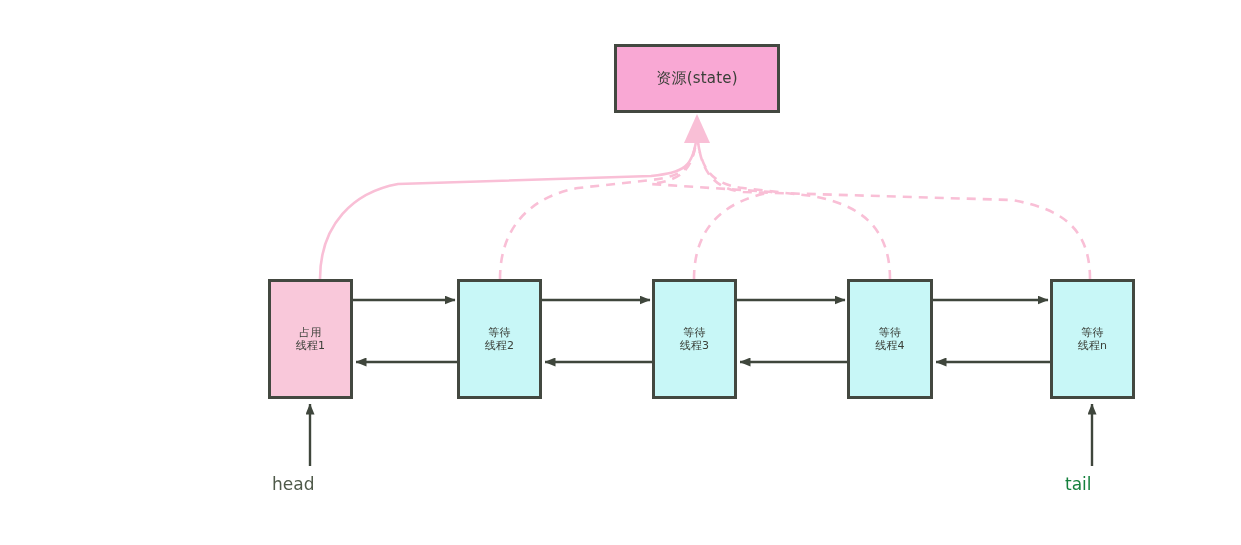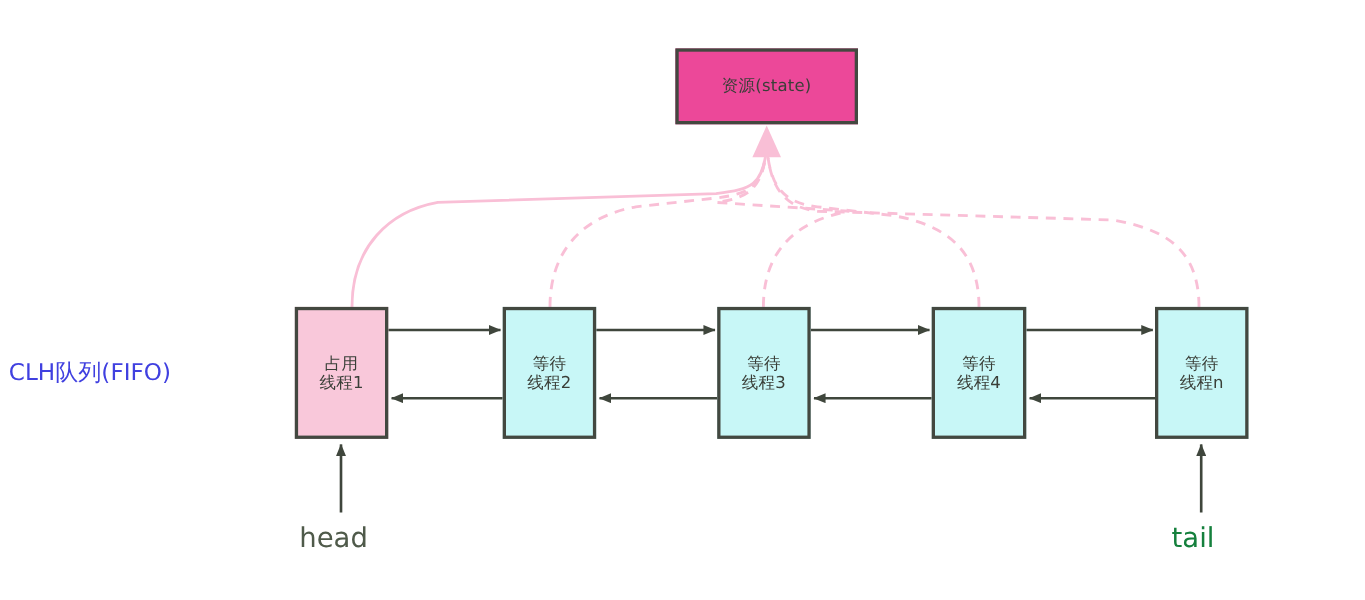--- a/index.html
+++ b/index.html
@@ -29,39 +29,39 @@
   }
   .node {
     position: absolute;
     box-sizing: border-box;
     border: 3px solid #434840;
     display: flex;
     flex-direction: column;
     align-items: center;
     justify-content: center;
     color: #3a3f38;
-    font-size: 15px;
+    font-size: 11px;
     line-height: 1.22;
     letter-spacing: 0.2px;
     text-align: center;
   }
   .node .ln { display: block; white-space: nowrap; }
   .resource-node {
     font-size: 15px;
   }
   .queue-label {
     position: absolute;
     color: #4040e0;
     font-size: 21px;
     white-space: nowrap;
   }
   .pointer-label {
     position: absolute;
     color: #4f5a4a;
-    font-size: 25px;
+    font-size: 17px;
     white-space: nowrap;
   }
 </style>
 </head>
 <body>
 
 <div id="stage">
 
   <svg id="wires" viewBox="0 0 1241 545">
     <defs>
@@ -90,21 +90,21 @@
         <line x1="933" y1="300" x2="1048" y2="300" stroke="#3f463c" stroke-width="2.4" marker-end="url(#arrowDark)"></line>
         <line x1="1050" y1="362" x2="936" y2="362" stroke="#3f463c" stroke-width="2.4" marker-end="url(#arrowDark)"></line>
       </g>
     <g id="pointer-arrows">
         <line x1="310" y1="466" x2="310" y2="404" stroke="#3f463c" stroke-width="2.4" marker-end="url(#arrowDark)"></line>
         <line x1="1092" y1="466" x2="1092" y2="404" stroke="#3f463c" stroke-width="2.4" marker-end="url(#arrowDark)"></line>
       </g>
   </svg>
 
   <div id="nodes-layer">
-      <div class="node resource-node" style="left: 614px; top: 44px; width: 166px; height: 69px; background: #ec4899; border-color: rgb(67, 72, 64); color: rgb(58, 63, 56);">
+      <div class="node resource-node" style="left: 614px; top: 44px; width: 166px; height: 69px; background: #f9a8d4; border-color: rgb(67, 72, 64); color: rgb(58, 63, 56);">
         <span class="ln">资源(state)</span>
       </div>
       <div class="node" style="left: 268px; top: 279px; width: 85px; height: 120px; background: rgb(249, 200, 218); border-color: rgb(67, 72, 64); color: rgb(58, 63, 56);">
         <span class="ln">占用</span>
         <span class="ln">线程1</span>
       </div>
       <div class="node" style="left: 457px; top: 279px; width: 85px; height: 120px; background: rgb(200, 247, 247); border-color: rgb(67, 72, 64); color: rgb(58, 63, 56);">
         <span class="ln">等待</span>
         <span class="ln">线程2</span>
       </div>
@@ -115,20 +115,19 @@
       <div class="node" style="left: 847px; top: 279px; width: 86px; height: 120px; background: rgb(200, 247, 247); border-color: rgb(67, 72, 64); color: rgb(58, 63, 56);">
         <span class="ln">等待</span>
         <span class="ln">线程4</span>
       </div>
       <div class="node" style="left: 1050px; top: 279px; width: 85px; height: 120px; background: rgb(200, 247, 247); border-color: rgb(67, 72, 64); color: rgb(58, 63, 56);">
         <span class="ln">等待</span>
         <span class="ln">线程n</span>
       </div>
     </div>
 
-  <div class="queue-label" style="left: 8px; top: 324px; color: rgb(64, 64, 224);">CLH队列(FIFO)</div>
 
   <div id="pointer-labels">
       <div class="pointer-label" style="left: 272px; top: 474px; color: rgb(79, 90, 74);">head</div>
       <div class="pointer-label" style="left: 1065px; top: 474px; color: #15803d;">tail</div>
     </div>
 
 </div>
 
 </body></html>

